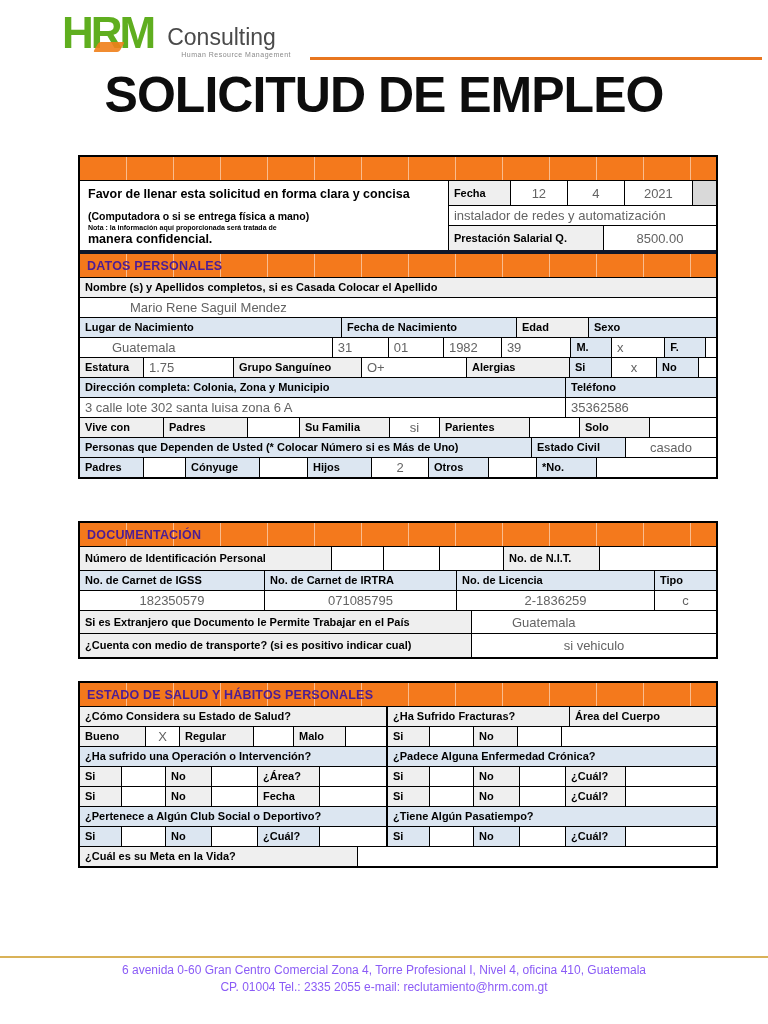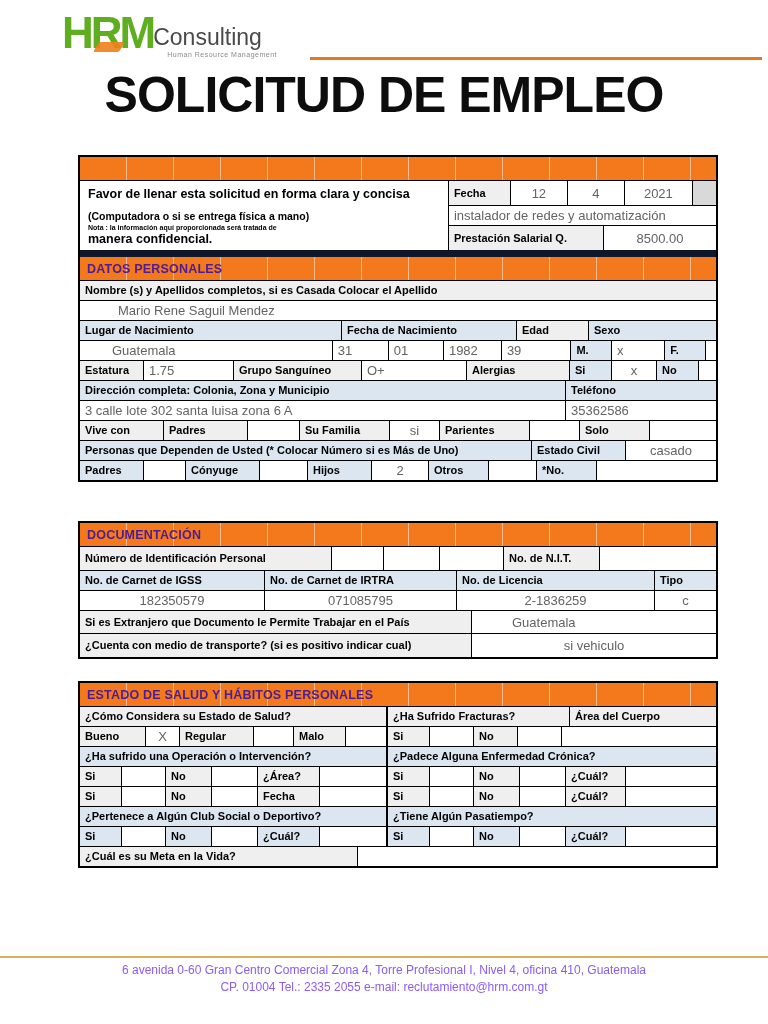--- a/index.html
+++ b/index.html
@@ -3,21 +3,21 @@
 <meta charset="utf-8">
 <style>
   *{box-sizing:border-box;margin:0;padding:0}
   html,body{width:768px;height:1024px;background:#fff;font-family:"Liberation Sans",sans-serif;overflow:hidden}
   .page{position:relative;width:628px;height:1024px;background:#fff}
 
   
   .logo{position:absolute;top:12px;left:62px;display:flex;align-items:flex-start}
   .logo-hrm{font-size:44px;font-weight:800;line-height:0.95;color:#5fae1f;letter-spacing:-3px;position:relative}
   .logo-hrm .r-accent{position:absolute;left:34px;bottom:2px;width:26px;height:10px;background:#f08019;transform:skewX(-30deg);border-radius:2px;opacity:.9}
-  .logo-right{margin-left:0;margin-top:14px}
+  .logo-right{margin-left:14px;margin-top:14px}
   .logo-consulting{font-size:23px;color:#4a4a4a;font-weight:400;line-height:1}
   .logo-tagline{font-size:7px;color:#8a8a8a;letter-spacing:.5px;margin-top:2px;margin-left:14px}
   .logo-rule{position:absolute;top:57px;left:310px;width:452px;height:3px;background:#e8761f}
 
   
   .title{position:absolute;top:66px;left:0;width:768px;text-align:center;font-size:50px;font-weight:800;color:#0d0d0d;letter-spacing:-1px}
 
   
   .tbl{position:absolute;left:78px;width:640px;border:2px solid #000;background:#fff}
   .obar{height:24px;background:#f4791c;border-bottom:1px solid #000;position:relative;display:flex;align-items:center;padding:0 7px}
@@ -72,21 +72,21 @@
     </div>
   </div>
   <div class="logo-rule"></div>
 
   <div class="title">SOLICITUD DE EMPLEO</div>
 
   <div class="tbl" style="top:155px">
 
     <div class="obar"></div>
 
-    <div class="split" style="border-bottom:7px solid #0f172a">
+    <div class="split" style="border-bottom:4px solid #0f172a">
       <div class="intro-cell">
         <p class="in1">Favor de llenar esta solicitud en forma clara y concisa</p>
         <p class="in2">(Computadora o si se entrega física a mano)</p>
         <p class="in3">Nota : la información aquí proporcionada será tratada de</p>
         <p class="in4">manera confidencial.</p>
       </div>
       <div class="right-cell">
         <div class="rr">
           <div class="c lbl bgG" style="width:62px">Fecha</div>
           <div class="c val ctr" style="width:57px">12</div>
@@ -103,21 +103,21 @@
     </div>
 
     <div class="obar">
       <span class="sec-title">DATOS PERSONALES</span>
     </div>
 
     <div class="r">
       <div class="c lbl bgG fill">Nombre (s) y Apellidos completos, si es Casada Colocar el Apellido</div>
     </div>
     <div class="r">
-      <div class="c val fill" style="padding-left:38px">Mario Rene Saguil Mendez</div>
+      <div class="c val fill" style="padding-left:50px">Mario Rene Saguil Mendez</div>
     </div>
 
     <div class="r">
       <div class="c lbl bgB" style="width:262px">Lugar de Nacimiento</div>
       <div class="c lbl bgB" style="width:175px">Fecha de Nacimiento</div>
       <div class="c lbl bgG" style="width:72px">Edad</div>
       <div class="c lbl bgB fill">Sexo</div>
     </div>
     <div class="r">
       <div class="c val" style="width:262px;padding-left:32px">Guatemala</div>

